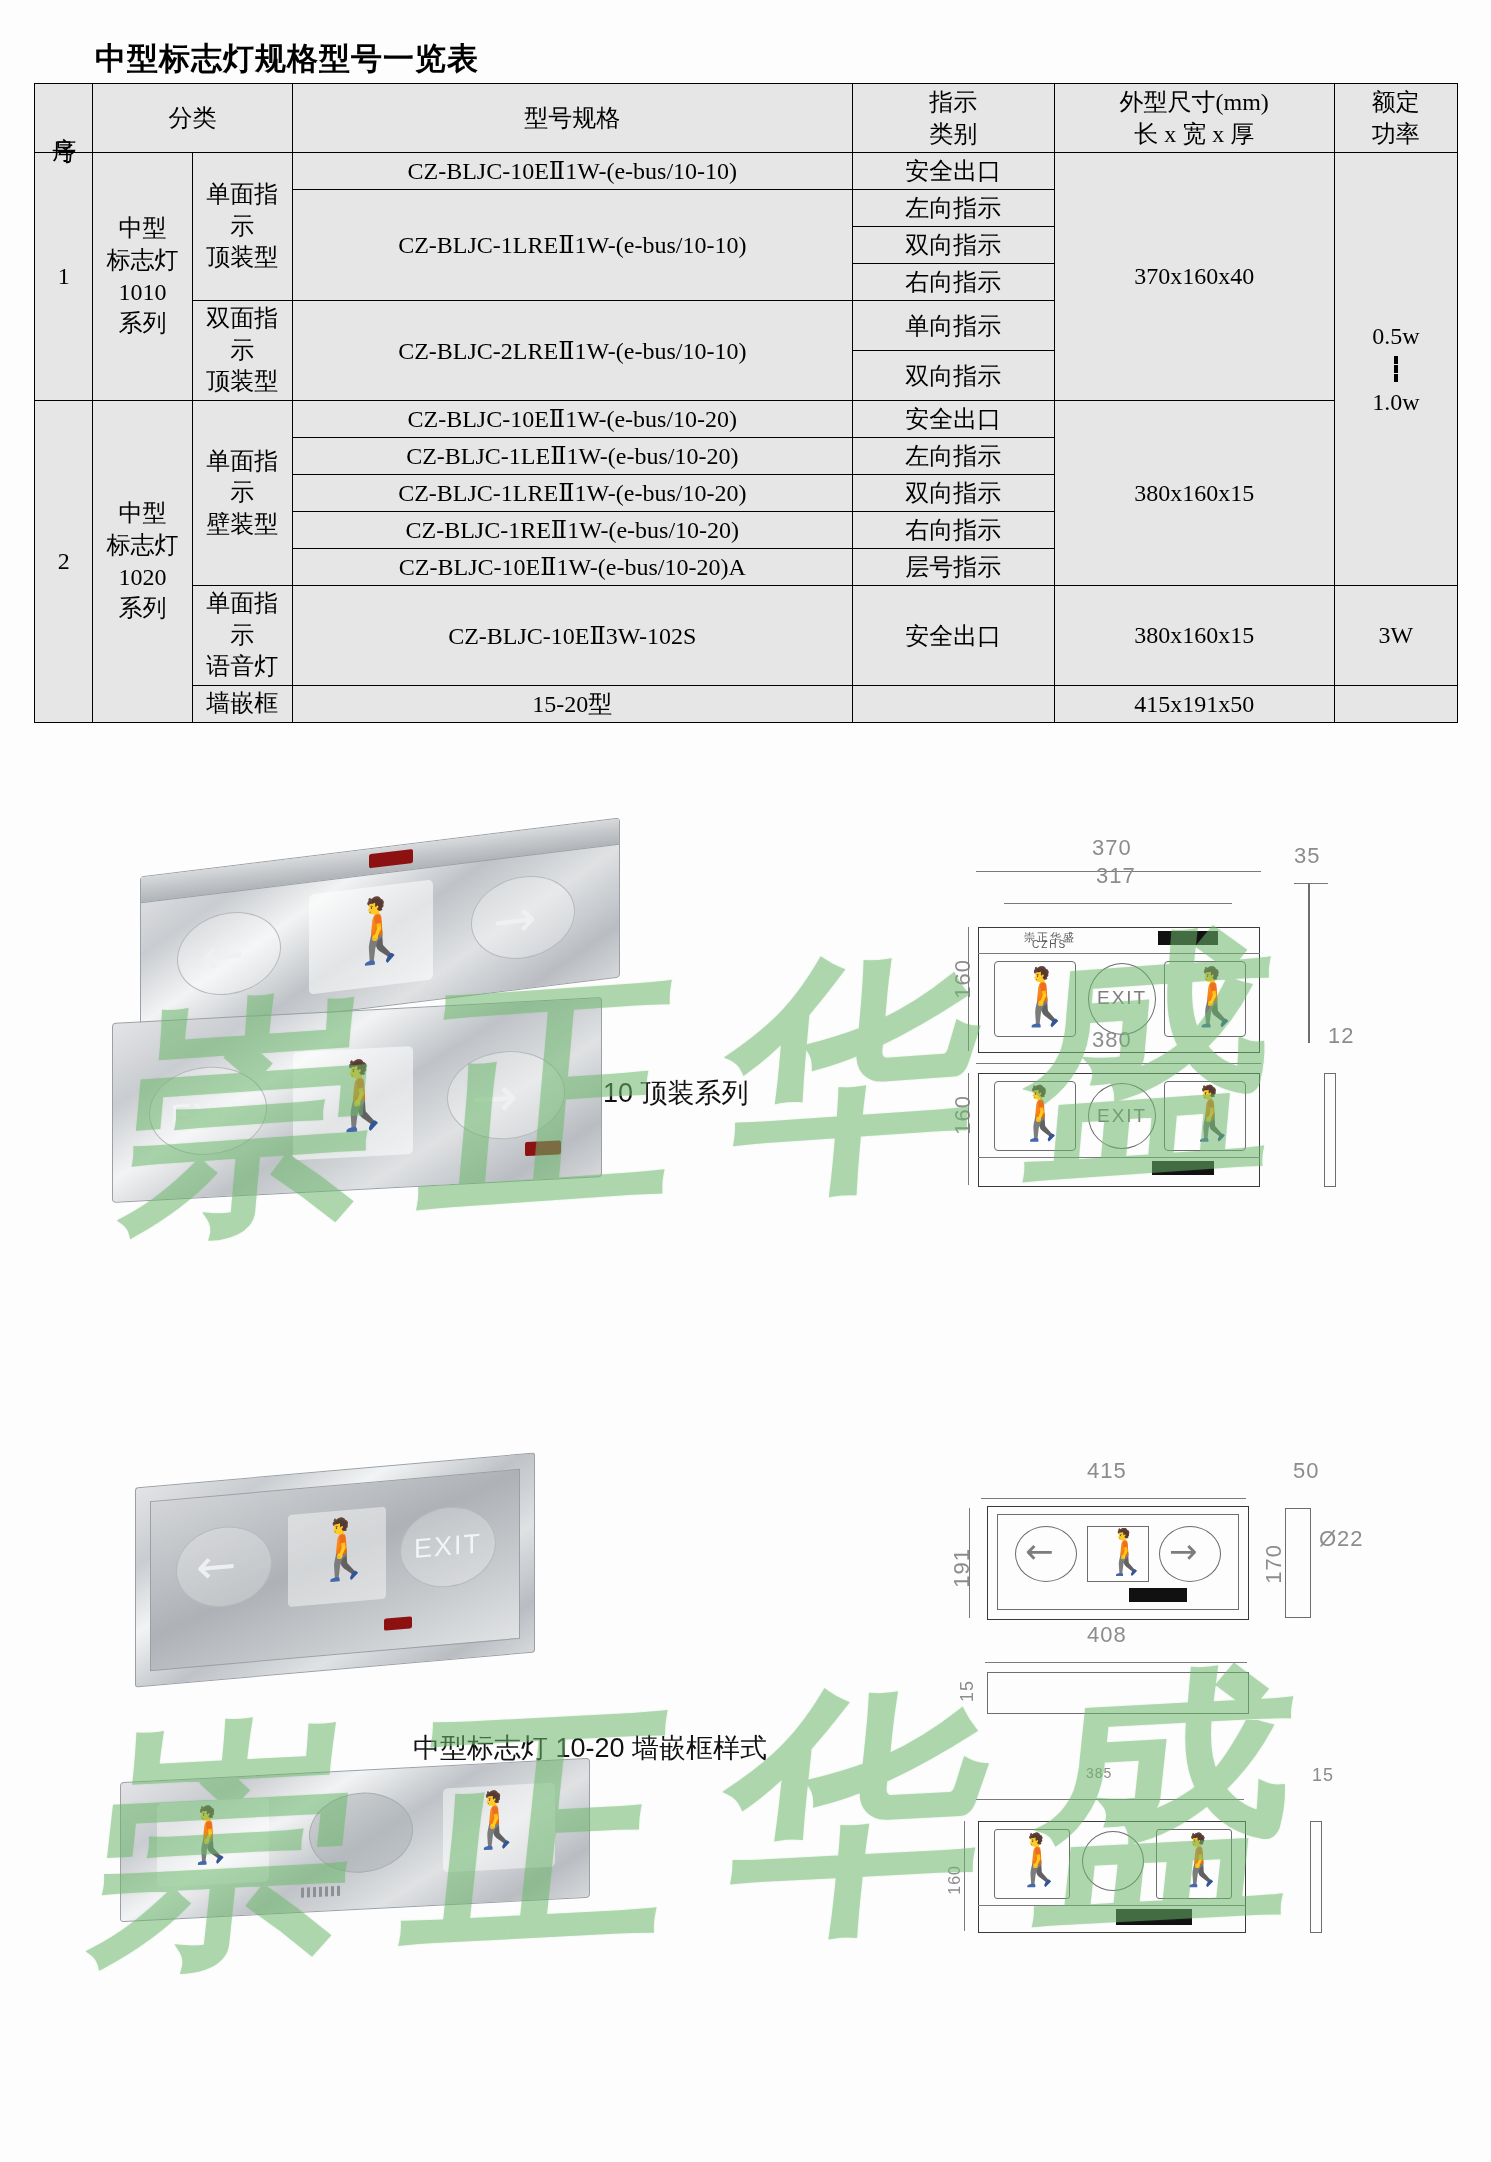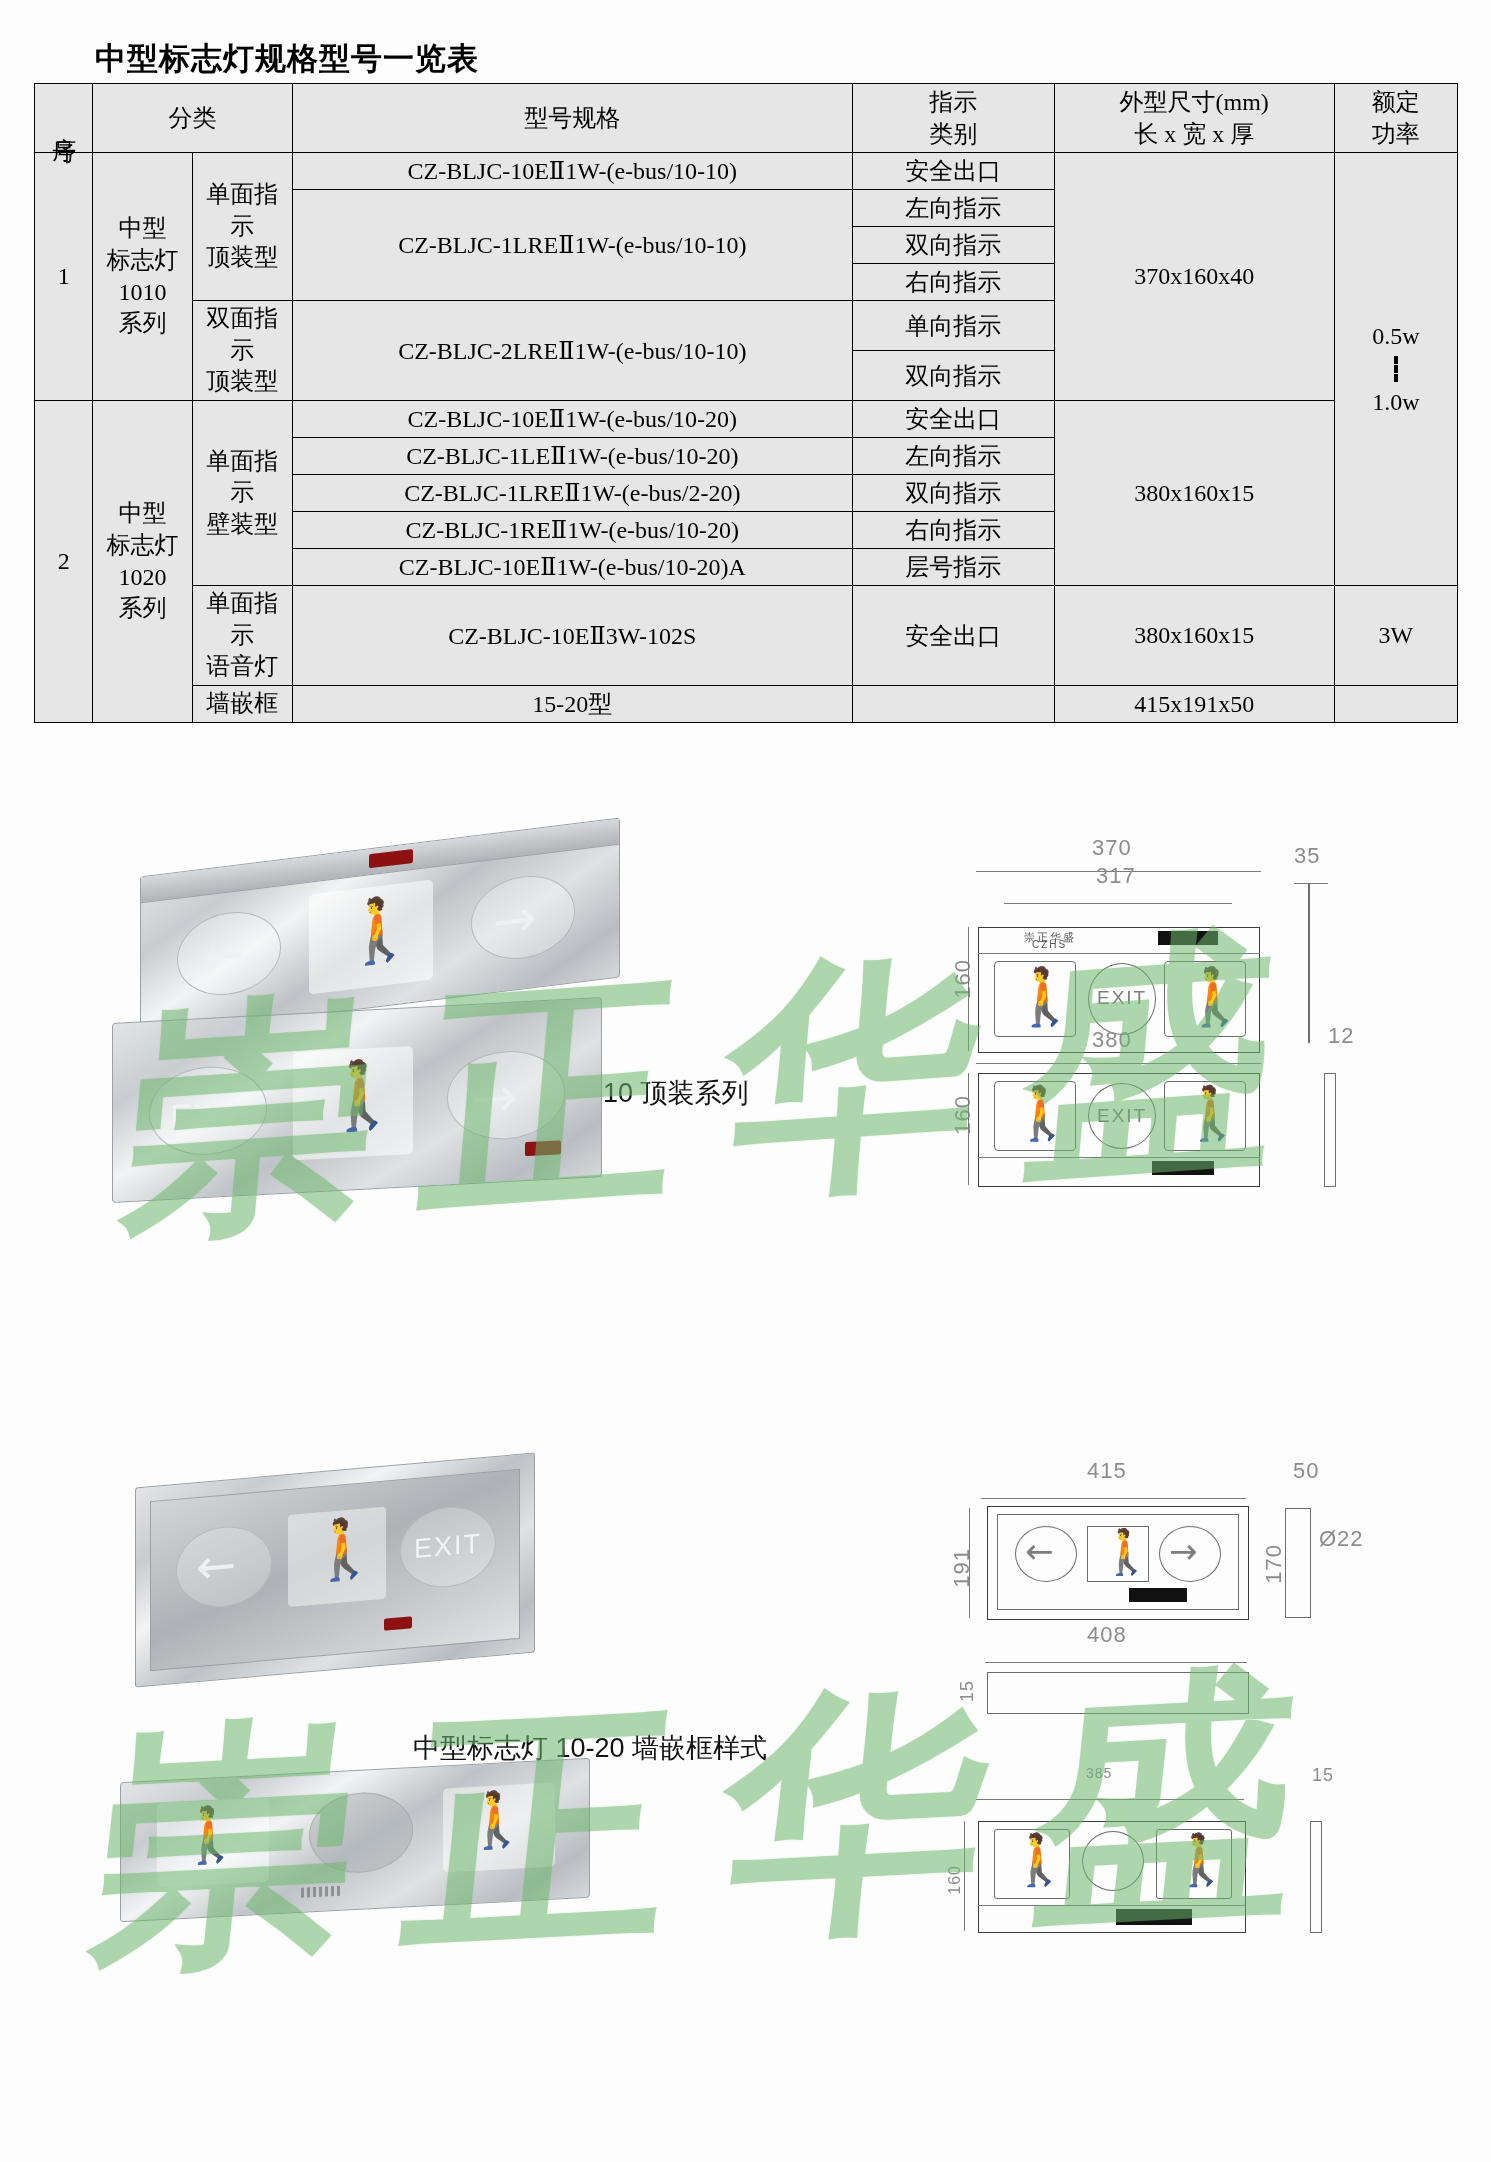--- a/index.html
+++ b/index.html
@@ -193,21 +193,21 @@
       </td>
       <td class="model-cell">CZ-BLJC-10EⅡ1W-(e-bus/10-20)</td>
       <td>安全出口</td>
       <td rowspan="5">380x160x15</td>
     </tr>
     <tr>
       <td class="model-cell">CZ-BLJC-1LEⅡ1W-(e-bus/10-20)</td>
       <td>左向指示</td>
     </tr>
     <tr>
-      <td class="model-cell">CZ-BLJC-1LREⅡ1W-(e-bus/2-20)</td>
+      <td class="model-cell">CZ-BLJC-1LREⅡ1W-(e-bus/10-20)</td>
       <td>双向指示</td>
     </tr>
     <tr>
       <td class="model-cell">CZ-BLJC-1REⅡ1W-(e-bus/10-20)</td>
       <td>右向指示</td>
     </tr>
     <tr>
       <td class="model-cell">CZ-BLJC-10EⅡ1W-(e-bus/10-20)A</td>
       <td>层号指示</td>
     </tr>

